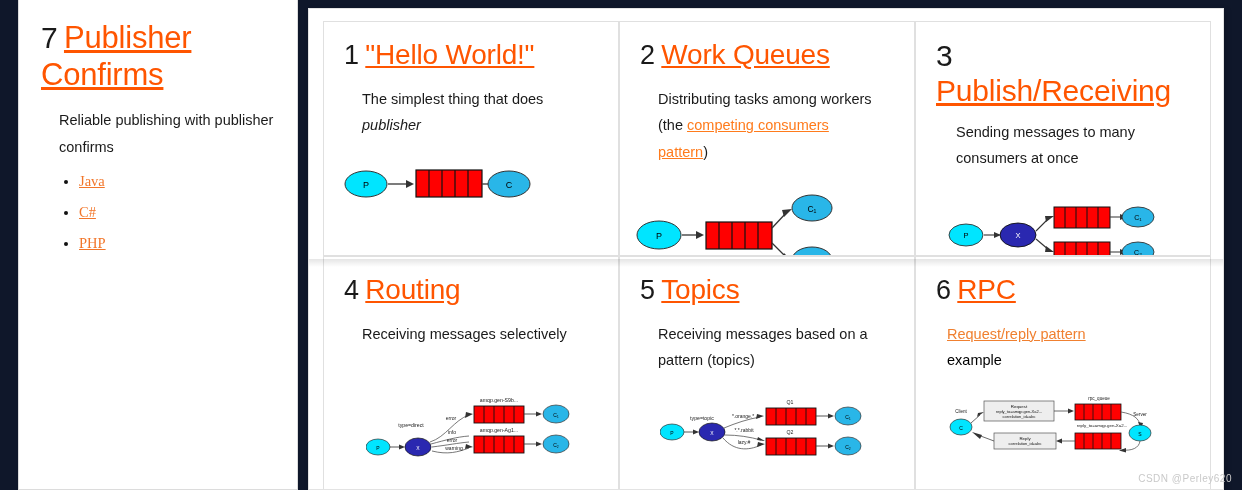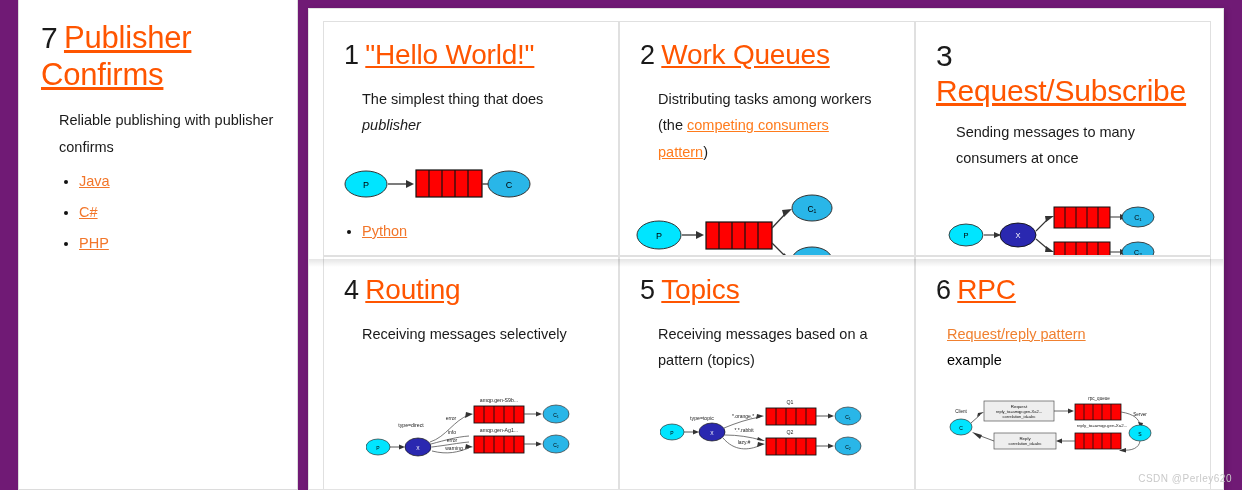--- a/index.html
+++ b/index.html
@@ -6,21 +6,21 @@
     margin: 0;
     padding: 0;
     background: #ffffff;
     font-family: "Liberation Sans", sans-serif;
   }
   #root {
     position: relative;
     width: 1242px;
     height: 490px;
     overflow: hidden;
-    background: #701a75;
+    background: #0f172a;
   }
 
   
   #left-panel {
     position: absolute;
     left: 18px;
     top: 0px;
     width: 280px;
     height: 490px;
     border: 1px solid #dcdcdc;
@@ -108,20 +108,21 @@
   
   ul.lang-list {
     margin: 6px 0 0 0;
     padding-left: 38px;
     list-style: disc;
   }
   ul.lang-list li {
     font-size: 14.5px;
     line-height: 2.15;
     color: #111;
+    font-family: Liberation Serif, serif;
   }
   ul.lang-list li a,
   ul.lang-list li span.inline-link {
     color: #f2762a;
     text-decoration: underline;
   }
 
   
   .diagram { position: absolute; }
   .d1 { left: 18px; top: 140px; }
@@ -192,24 +193,20 @@
               <line x1="100" y1="8" x2="100" y2="35" stroke="#111" stroke-width="1.2"></line>
               <line x1="113" y1="8" x2="113" y2="35" stroke="#111" stroke-width="1.2"></line>
               <line x1="126" y1="8" x2="126" y2="35" stroke="#111" stroke-width="1.2"></line>
             </g>
             <line x1="140" y1="22" x2="156" y2="22" stroke="#444" stroke-width="1.4"></line>
             <polygon points="156,18 164,22 156,26" fill="#333"></polygon>
             <ellipse cx="167" cy="22" rx="21" ry="13" fill="#29b6e8" stroke="#333" stroke-width="1"></ellipse>
             <text x="167" y="26" font-size="9" text-anchor="middle" fill="#000">C</text>
           </svg>
         </div>
-        <ul class="lang-list" style="position:absolute; top:188px; left:0;">
-          <li><span class="inline-link">Python</span></li>
-          <li><span class="inline-link">Java</span></li>
-        </ul>
       </div>
 
       <div class="card">
         <h2 class="h-line">
           <span class="num">2</span>
           <span class="title-link">Work Queues</span>
         </h2>
         <p class="desc"><span>Distributing tasks among workers (the </span><span class="inline-link">competing consumers pattern</span><span>)</span></p>
         <div class="diagram d2">
           <svg width="200" height="80" viewBox="0 0 200 80">
@@ -232,21 +229,21 @@
             <text x="178" y="22" font-size="8.5" text-anchor="middle" fill="#000">C₁</text>
             <ellipse cx="178" cy="70" rx="20" ry="13" fill="#29b6e8" stroke="#333" stroke-width="1"></ellipse>
             <text x="178" y="74" font-size="8.5" text-anchor="middle" fill="#000">C₂</text>
           </svg>
         </div>
       </div>
 
       <div class="card">
         <h2 class="h-line">
           <span class="num title-big">3</span><br>
-          <span class="title-link title-big">Request/Subscribe</span>
+          <span class="title-link title-big">Publish/Receiving</span>
         </h2>
         <p class="desc" style="margin-top:10px;margin-left:20px;">Sending messages to many consumers at once</p>
         <div class="diagram d3">
           <svg width="210" height="62" viewBox="0 0 210 62">
             <ellipse cx="20" cy="31" rx="17" ry="11" fill="#00e5ff" stroke="#333" stroke-width="0.9"></ellipse>
             <text x="20" y="34" font-size="7.5" text-anchor="middle" fill="#000">P</text>
             <line x1="38" y1="31" x2="48" y2="31" stroke="#444" stroke-width="1.2"></line>
             <polygon points="48,28 55,31 48,34" fill="#333"></polygon>
             <ellipse cx="72" cy="31" rx="18" ry="12" fill="#2a28b0" stroke="#111" stroke-width="0.9"></ellipse>
             <text x="72" y="34" font-size="7.5" text-anchor="middle" fill="#fff">X</text>

